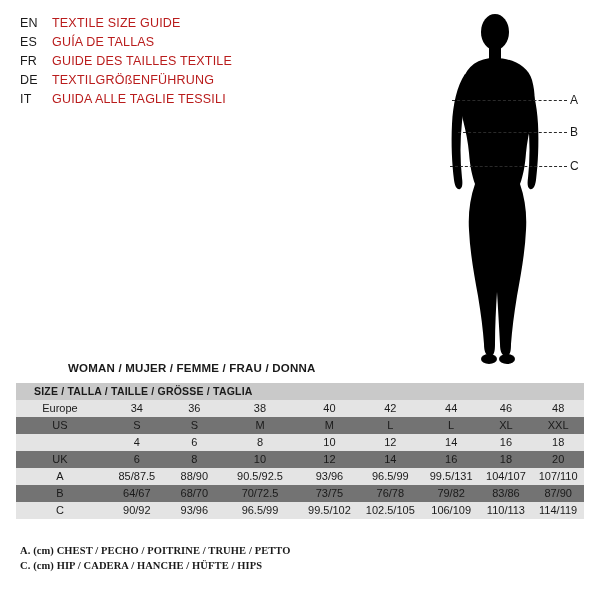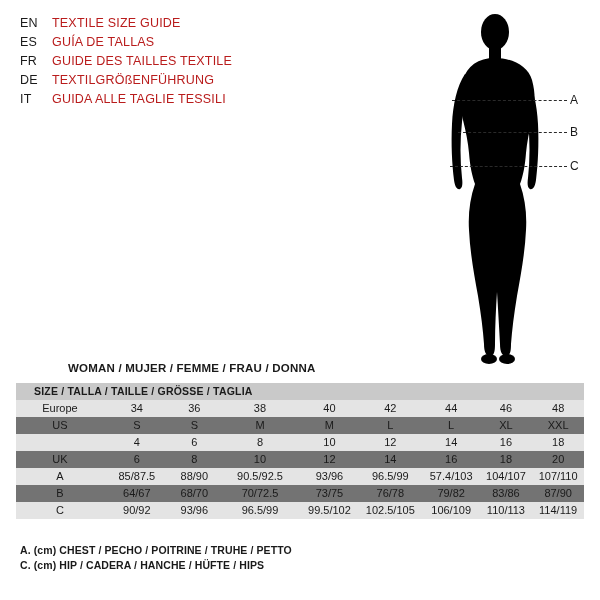--- a/index.html
+++ b/index.html
@@ -118,20 +118,21 @@
     padding-left: 6px;
     width: 88px;
   }
 
   
   .legend {
     position: absolute;
     left: 20px;
     top: 543px;
     width: 560px;
+    font-family: Liberation Serif, serif;
   }
   .legend-row {
     font-size: 10.5px;
     font-weight: bold;
     letter-spacing: 0.1px;
     height: 15px;
     line-height: 15px;
     color: #1a1a1a;
   }
 </style>
@@ -265,21 +266,21 @@
         <td>18</td>
         <td>20</td>
       </tr>
       <tr class="row-alt">
         <td class="label-col">A</td>
         <td>85/87.5</td>
         <td>88/90</td>
         <td>90.5/92.5</td>
         <td>93/96</td>
         <td>96.5/99</td>
-        <td>57.4/103</td>
+        <td>99.5/131</td>
         <td>104/107</td>
         <td>107/110</td>
       </tr>
       <tr class="row-plain">
         <td class="label-col">B</td>
         <td>64/67</td>
         <td>68/70</td>
         <td>70/72.5</td>
         <td>73/75</td>
         <td>76/78</td>

